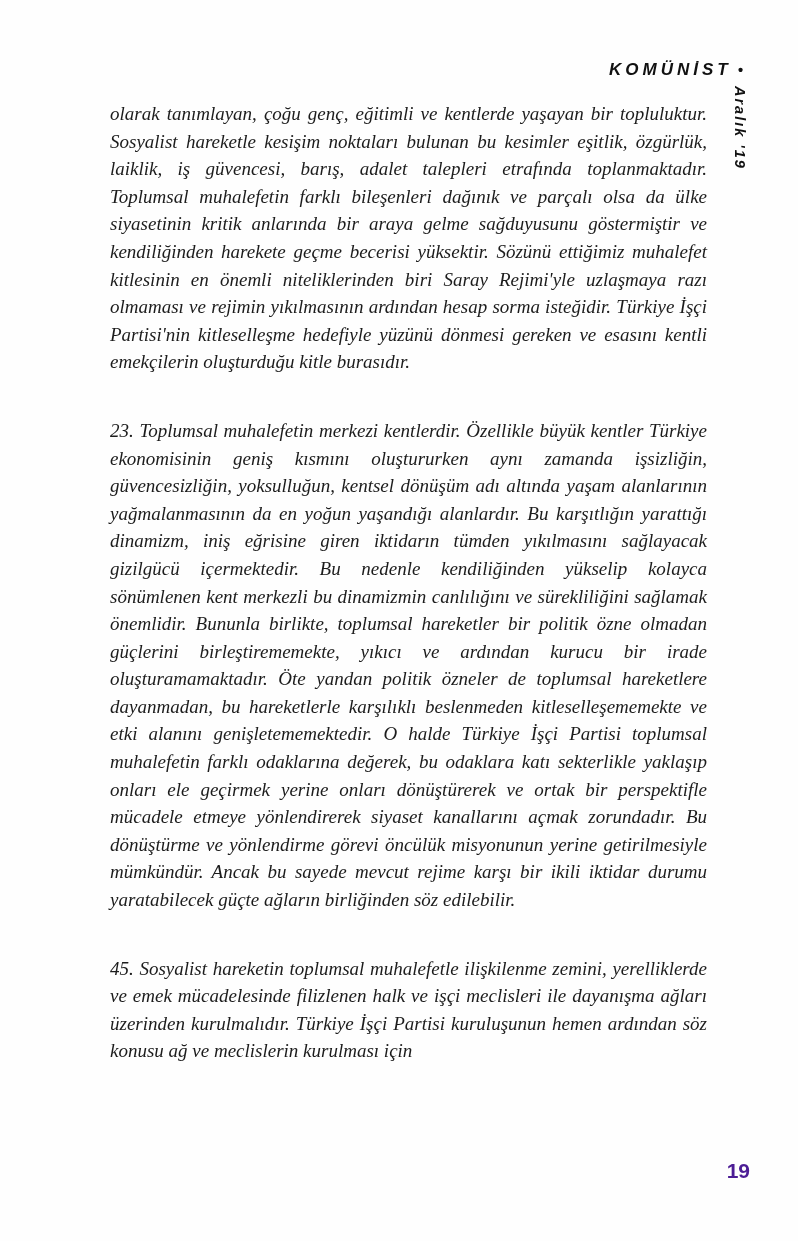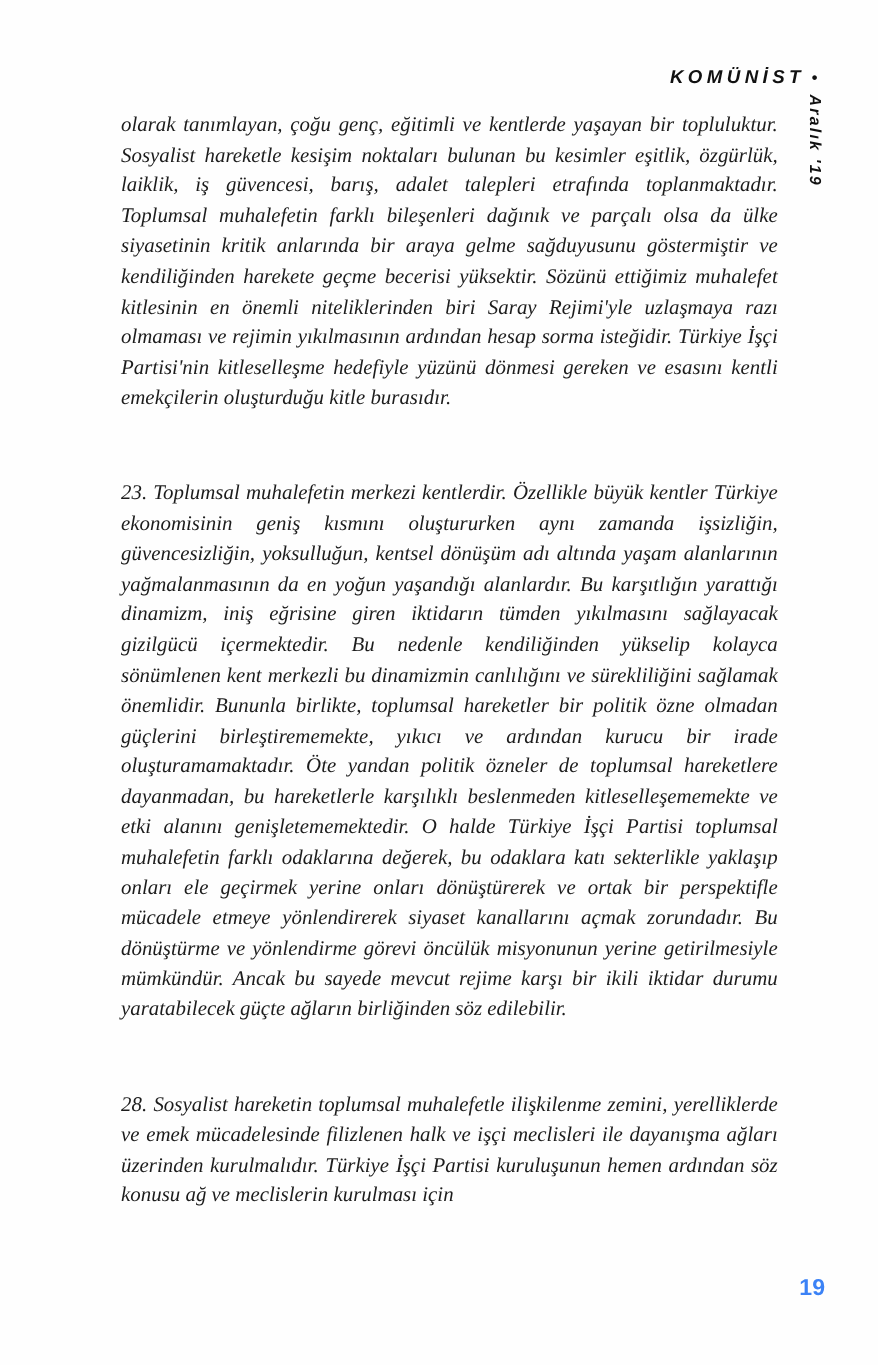--- a/index.html
+++ b/index.html
@@ -54,44 +54,44 @@
     font-size: 19px;
     line-height: 27.6px;
     text-align: justify;
     color: #1c1c1c;
     font-style: italic;
   }
   .body-text p {
     margin: 0;
   }
   .body-text p + p {
-    margin-top: 59px;
+    margin-top: 41px;
   }
   .page-number {
     position: absolute;
     right: 48px;
     bottom: 58px;
     font-family: "Liberation Sans", sans-serif;
     font-weight: bold;
     font-size: 21px;
-    color: #3b82f6;
+    color: #4c1d95;
   }
 </style>
 </head>
 <body>
 
 <div class="page">
 
   <div class="magazine-header">
     <span>KOMÜNİST</span><span class="bullet">•</span>
   </div>
 
   <div class="issue-vertical">Aralık '19</div>
 
   <div class="body-text">
     <p>olarak tanımlayan, çoğu genç, eğitimli ve kentlerde yaşayan bir topluluktur. Sosyalist hareketle kesişim noktaları bulunan bu kesimler eşitlik, özgürlük, laiklik, iş güvencesi, barış, adalet talepleri etrafında toplanmaktadır. Toplumsal muhalefetin farklı bileşenleri dağınık ve parçalı olsa da ülke siyasetinin kritik anlarında bir araya gelme sağduyusunu göstermiştir ve kendiliğinden harekete geçme becerisi yüksektir. Sözünü ettiğimiz muhalefet kitlesinin en önemli niteliklerinden biri Saray Rejimi'yle uzlaşmaya razı olmaması ve rejimin yıkılmasının ardından hesap sorma isteğidir. Türkiye İşçi Partisi'nin kitleselleşme hedefiyle yüzünü dönmesi gereken ve esasını kentli emekçilerin oluşturduğu kitle burasıdır.</p>
     <p>23. Toplumsal muhalefetin merkezi kentlerdir. Özellikle büyük kentler Türkiye ekonomisinin geniş kısmını oluştururken aynı zamanda işsizliğin, güvencesizliğin, yoksulluğun, kentsel dönüşüm adı altında yaşam alanlarının yağmalanmasının da en yoğun yaşandığı alanlardır. Bu karşıtlığın yarattığı dinamizm, iniş eğrisine giren iktidarın tümden yıkılmasını sağlayacak gizilgücü içermektedir. Bu nedenle kendiliğinden yükselip kolayca sönümlenen kent merkezli bu dinamizmin canlılığını ve sürekliliğini sağlamak önemlidir. Bununla birlikte, toplumsal hareketler bir politik özne olmadan güçlerini birleştirememekte, yıkıcı ve ardından kurucu bir irade oluşturamamaktadır. Öte yandan politik özneler de toplumsal hareketlere dayanmadan, bu hareketlerle karşılıklı beslenmeden kitleselleşememekte ve etki alanını genişletememektedir. O halde Türkiye İşçi Partisi toplumsal muhalefetin farklı odaklarına değerek, bu odaklara katı sekterlikle yaklaşıp onları ele geçirmek yerine onları dönüştürerek ve ortak bir perspektifle mücadele etmeye yönlendirerek siyaset kanallarını açmak zorundadır. Bu dönüştürme ve yönlendirme görevi öncülük misyonunun yerine getirilmesiyle mümkündür. Ancak bu sayede mevcut rejime karşı bir ikili iktidar durumu yaratabilecek güçte ağların birliğinden söz edilebilir.</p>
-    <p>28. Sosyalist hareketin toplumsal muhalefetle ilişkilenme zemini, yerelliklerde ve emek mücadelesinde filizlenen halk ve işçi meclisleri ile dayanışma ağları üzerinden kurulmalıdır. Türkiye İşçi Partisi kuruluşunun hemen ardından söz konusu ağ ve meclislerin kurulması için</p>
+    <p>45. Sosyalist hareketin toplumsal muhalefetle ilişkilenme zemini, yerelliklerde ve emek mücadelesinde filizlenen halk ve işçi meclisleri ile dayanışma ağları üzerinden kurulmalıdır. Türkiye İşçi Partisi kuruluşunun hemen ardından söz konusu ağ ve meclislerin kurulması için</p>
   </div>
 
   <div class="page-number">19</div>
 
 </div>
 
 </body></html>

